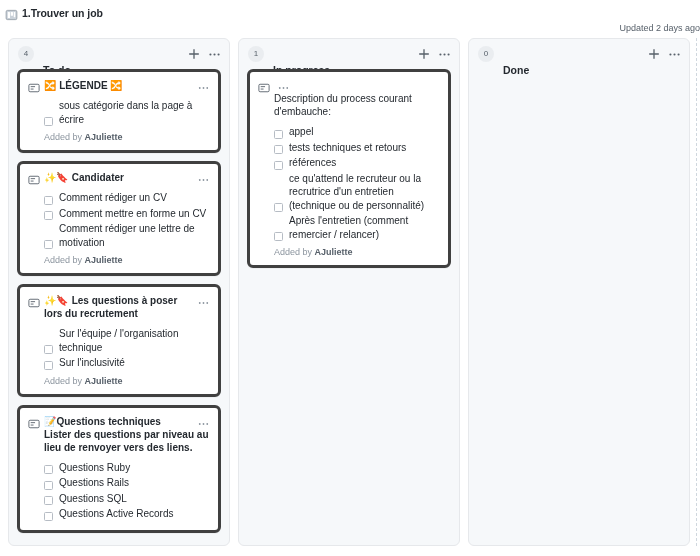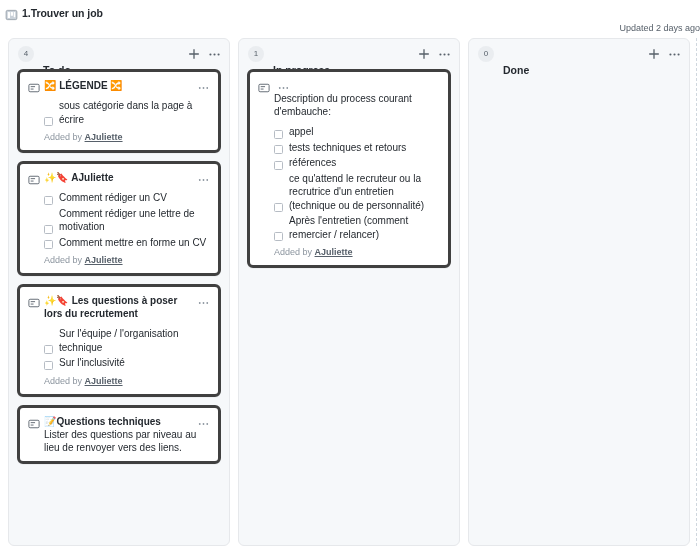--- a/index.html
+++ b/index.html
@@ -173,21 +173,21 @@
     word-wrap: break-word;
     flex: 1 1 auto;
   }
   .card-footer {
     margin-top: 6px;
     padding-left: 16px;
     font-size: 9px;
     line-height: 11px;
     color: #8c959f;
   }
-  .card-footer b { color: #57606a; font-weight: bold; text-decoration: underline; }
+  .card-footer b { color: #57606a; font-weight: bold; }
 
   
   .new-column-edge {
     position: absolute;
     top: 38px;
     left: 696px;
     width: 4px;
     height: 508px;
     border-left: 1.5px dashed #d0d7de;
   }
@@ -262,42 +262,42 @@
 
   <div class="card">
     <div class="card-top">
       <span class="note-icon">
         <svg viewBox="0 0 16 16" width="12" height="12" fill="none" stroke="currentColor" stroke-width="1.2" aria-hidden="true">
           <rect x="1.2" y="3" width="13.6" height="10" rx="1.6"></rect>
           <line x1="3.6" y1="6.2" x2="9.4" y2="6.2"></line>
           <line x1="3.6" y1="9.4" x2="7.4" y2="9.4"></line>
         </svg>
       </span>
-      <span class="card-title">✨🔖 AJuliette</span>
+      <span class="card-title">✨🔖 Candidater</span>
       <span class="card-dots">
         <svg viewBox="0 0 16 16" width="13" height="12" fill="currentColor" aria-hidden="true">
           <circle cx="3" cy="8" r="1.2"></circle>
                   <circle cx="8" cy="8" r="1.2"></circle>
                   <circle cx="13" cy="8" r="1.2"></circle>
         </svg>
       </span>
     </div>
 
     <ul class="task-list">
               <li class="task-item">
                 <span class="checkbox"></span>
                 <span class="task-text">Comment rédiger un CV</span>
               </li>
               <li class="task-item">
                 <span class="checkbox"></span>
+                <span class="task-text">Comment mettre en forme un CV</span>
+              </li>
+              <li class="task-item">
+                <span class="checkbox"></span>
                 <span class="task-text">Comment rédiger une lettre de motivation</span>
-              </li>
-              <li class="task-item">
-                <span class="checkbox"></span>
-                <span class="task-text">Comment mettre en forme un CV</span>
               </li>
             </ul>
     <div class="card-footer">
       <span>Added by </span><b>AJuliette</b>
     </div>
   </div>
 
   <div class="card">
     <div class="card-top">
       <span class="note-icon">
@@ -343,21 +343,39 @@
       </span>
       <span class="card-title">📝Questions techniques</span>
       <span class="card-dots">
         <svg viewBox="0 0 16 16" width="13" height="12" fill="currentColor" aria-hidden="true">
           <circle cx="3" cy="8" r="1.2"></circle>
                   <circle cx="8" cy="8" r="1.2"></circle>
                   <circle cx="13" cy="8" r="1.2"></circle>
         </svg>
       </span>
     </div>
-    <div class="card-desc" style="white-space: pre-line;">Lister des questions par niveau au lieu de renvoyer vers des liens.</div>
+    <div class="card-desc" style="white-space: pre-line; font-weight: bold;">Lister des questions par niveau au lieu de renvoyer vers des liens.</div>
+    <ul class="task-list">
+              <li class="task-item">
+                <span class="checkbox"></span>
+                <span class="task-text">Questions Ruby</span>
+              </li>
+              <li class="task-item">
+                <span class="checkbox"></span>
+                <span class="task-text">Questions Rails</span>
+              </li>
+              <li class="task-item">
+                <span class="checkbox"></span>
+                <span class="task-text">Questions SQL</span>
+              </li>
+              <li class="task-item">
+                <span class="checkbox"></span>
+                <span class="task-text">Questions Active Records</span>
+              </li>
+            </ul>
 
   </div>
 </div>
   </div>
 
   <div class="column">
     <div class="column-header">
       <span class="count-pill">1</span>
       <span class="column-name">In progress</span>
       <span class="hdr-icon plus-icon">

